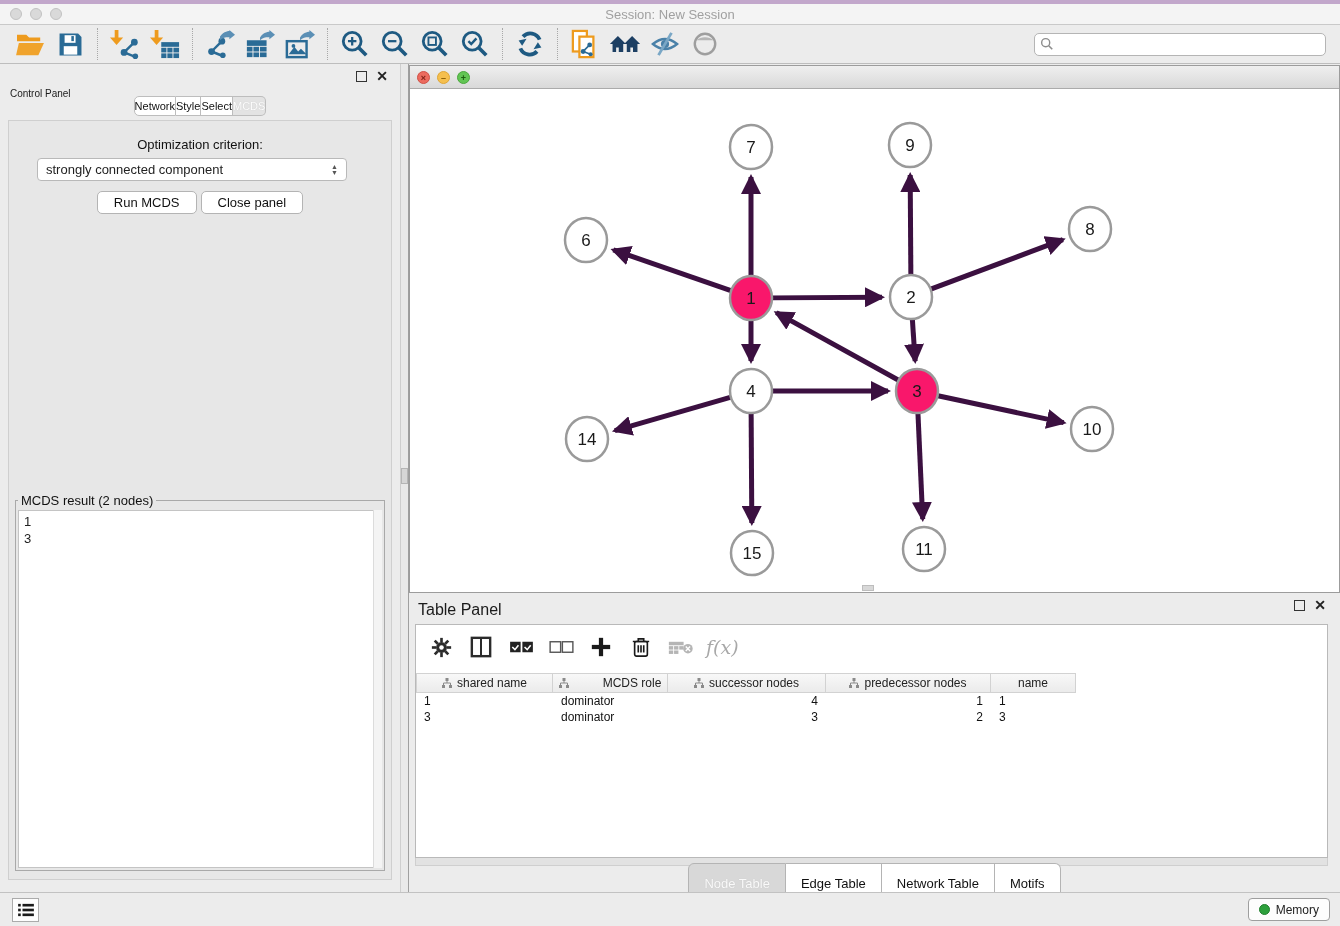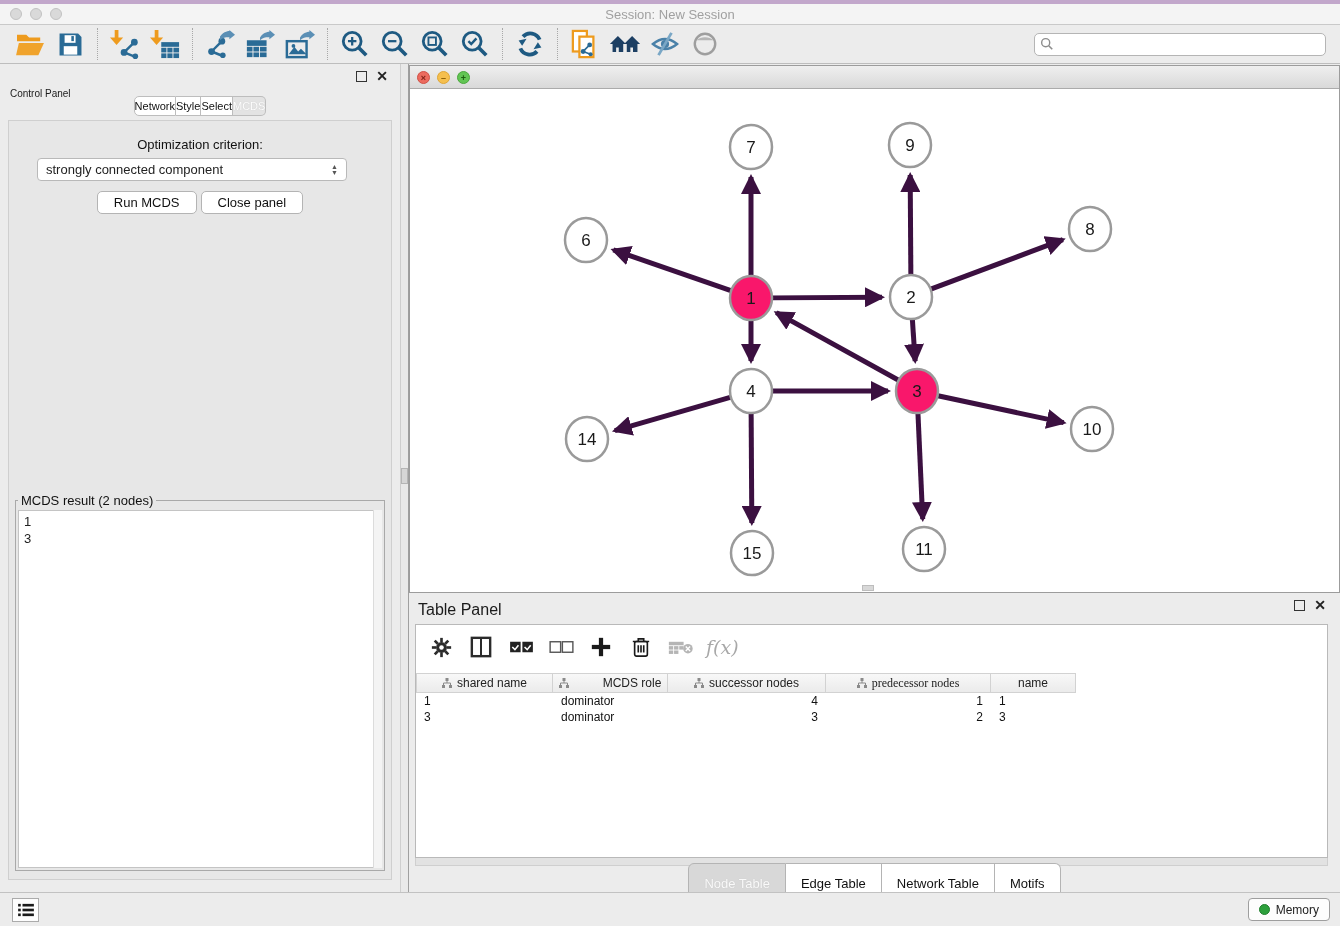--- a/index.html
+++ b/index.html
@@ -477,21 +477,21 @@
                 <rect x="3.5" y="0" width="3" height="3"></rect>
                 <rect x="0" y="7" width="3" height="3"></rect>
                 <rect x="7" y="7" width="3" height="3"></rect>
               </g>
               <g stroke="#8a8a8a" stroke-width="1" fill="none">
                 <path d="M5 3v2M1.5 7V5h7v2"></path>
               </g>
             </svg>
             <span>successor nodes</span>
           </div>
-          <div class="gh-cell" style="width: 165px; font-family: Liberation Serif, serif;">
+          <div class="gh-cell" style="width: 165px;">
             <svg width="10" height="10" viewBox="0 0 10 10">
               <g fill="#8a8a8a">
                 <rect x="3.5" y="0" width="3" height="3"></rect>
                 <rect x="0" y="7" width="3" height="3"></rect>
                 <rect x="7" y="7" width="3" height="3"></rect>
               </g>
               <g stroke="#8a8a8a" stroke-width="1" fill="none">
                 <path d="M5 3v2M1.5 7V5h7v2"></path>
               </g>
             </svg>

